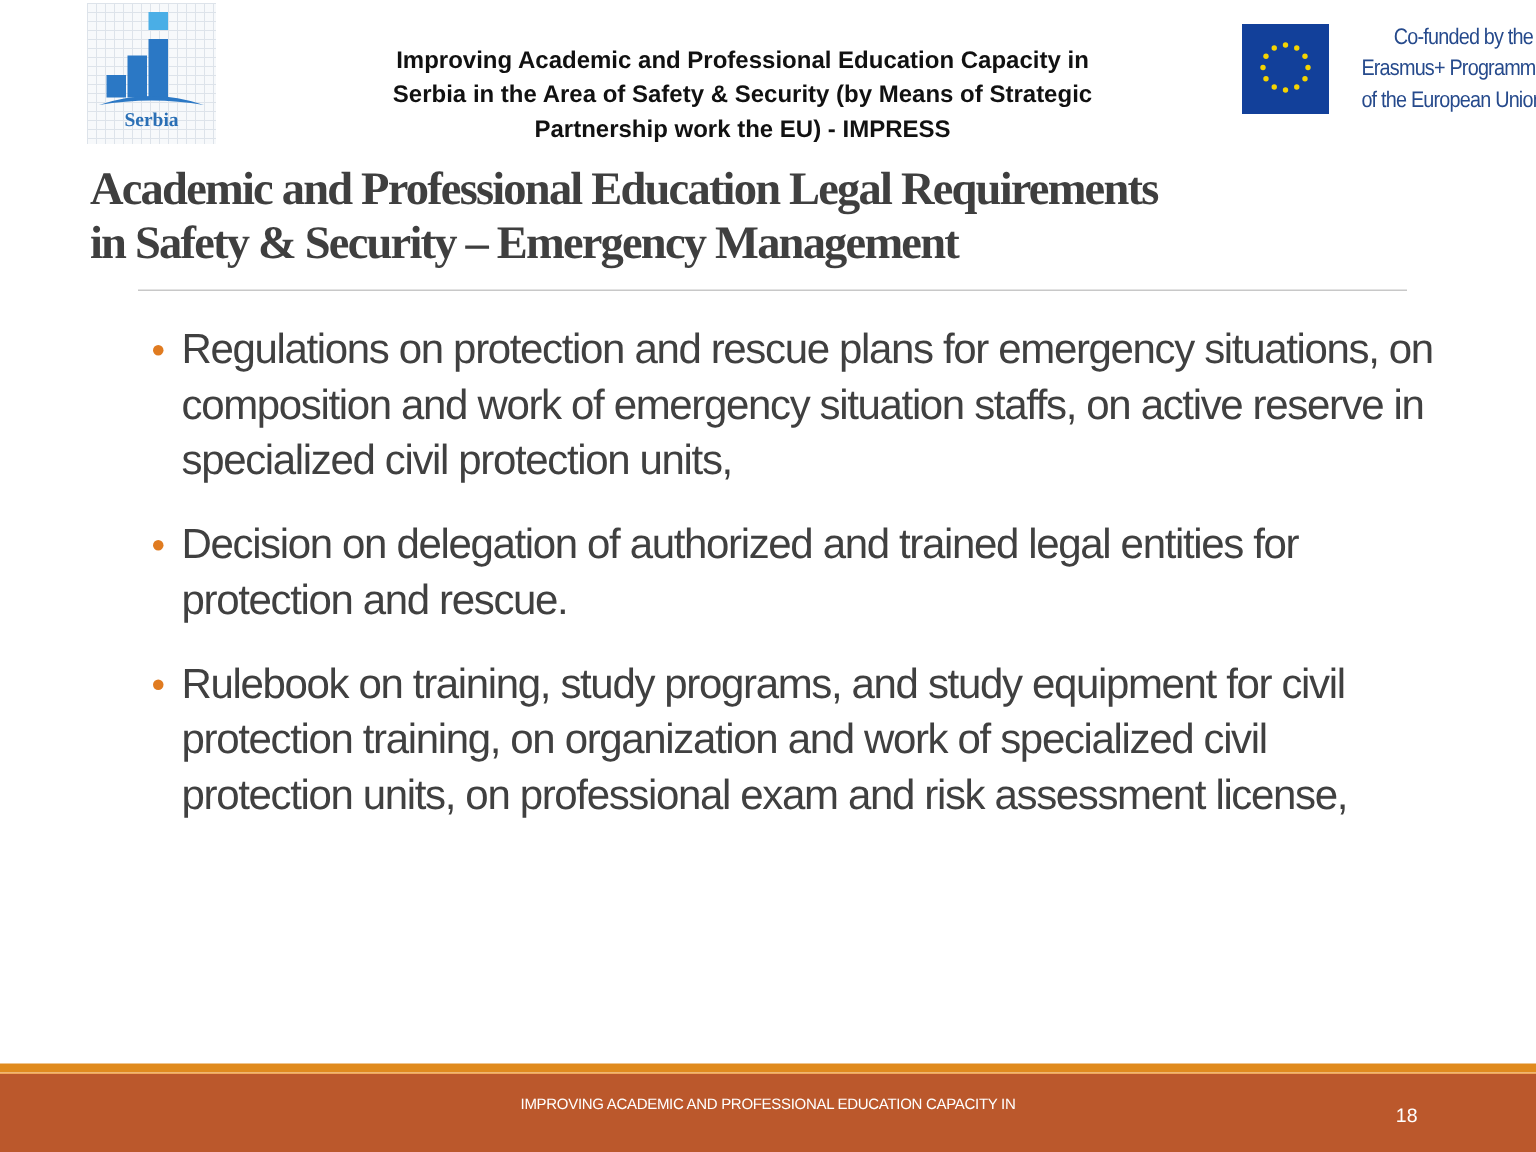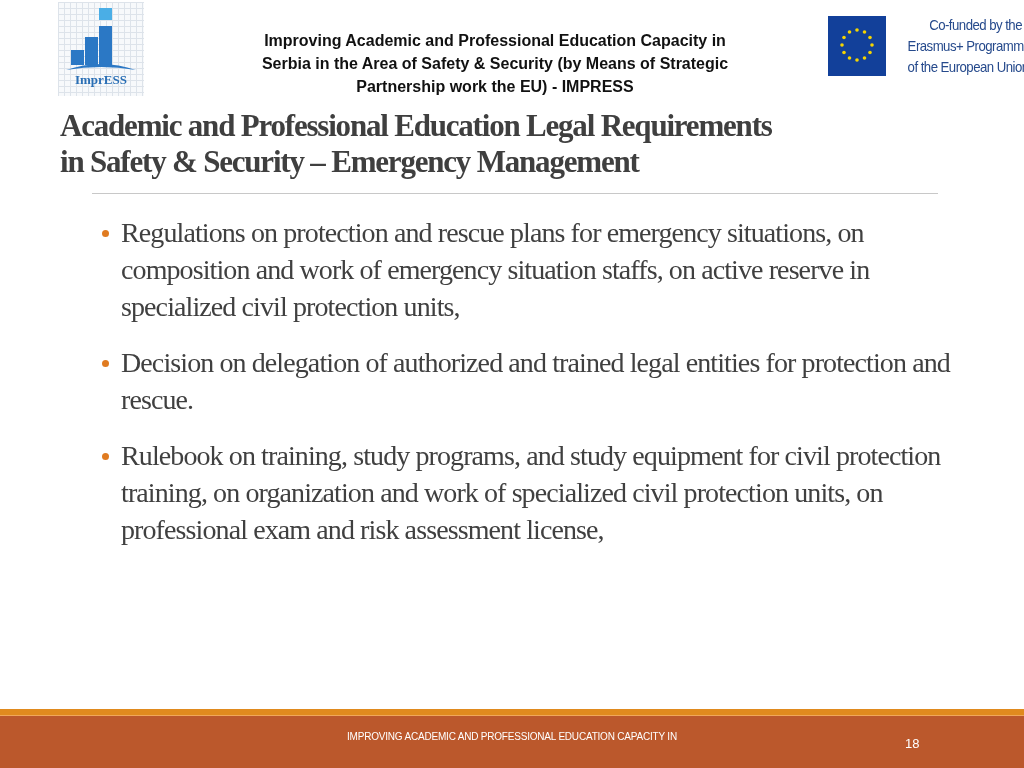--- a/index.html
+++ b/index.html
@@ -45,21 +45,21 @@
     }
     .title-rule {
       position: absolute; left: 92px; top: 193px; width: 846px; height: 1px; background: #c8c8c8;
     }
     .bullets {
       position: absolute; left: 100px; top: 214px; width: 860px;
       list-style: none; margin: 0; padding: 0;
     }
     .bullet {
       position: relative; padding-left: 21px; margin-bottom: 19px;
-      font-family: Liberation Serif, serif; font-size: 28px; line-height: 37px;
+      font-family: Liberation Sans, sans-serif; font-size: 28px; line-height: 37px;
       color: #404040; letter-spacing: -0.9px;
     }
     .bullet .dot {
       position: absolute; left: 2px; top: 16px; width: 7px; height: 7px;
       border-radius: 50%; background: #e07b20;
     }
     .bullet .btext { display: block; }
     .footer-band-top {
       position: absolute; left: 0; top: 709px; width: 1024px; height: 6px; background: #e08a1e;
     }
@@ -68,36 +68,36 @@
     }
     .footer {
       position: absolute; left: 0; top: 716px; width: 1024px; height: 52px; background: #bb582c;
     }
     .footer-text {
       position: absolute; left: 300px; top: 13px; width: 424px; text-align: center;
       font-family: "Liberation Sans", sans-serif; font-size: 10px; line-height: 16px;
       color: #ffffff; letter-spacing: -0.2px;
     }
     .page-num {
-      position: absolute; left: 905px; top: 20px; width: 40px; text-align: left;
+      position: absolute; left: 905px; top: 20px; width: 40px; text-align: right;
       font-family: "Liberation Sans", sans-serif; font-size: 13px; color: #ffffff;
     }
   </style>
 </head>
 <body>
 
 <div class="logo-left">
   <svg width="86" height="94" viewBox="0 0 86 94">
     <rect x="13" y="48" width="13" height="15" fill="#2b78c5"></rect>
     <rect x="27" y="35" width="13" height="28" fill="#2b78c5"></rect>
     <rect x="41" y="24" width="13" height="39" fill="#2b78c5"></rect>
     <rect x="41" y="6" width="13" height="12" fill="#4aaee6"></rect>
     <path d="M8 68 Q43 56 78 68 Q43 62 8 68 Z" fill="#2b78c5"></path>
   </svg>
-  <div class="logo-text">ImprESS</div>
+  <div class="logo-text">Serbia</div>
 </div>
 
 <div class="header-title">
   <div>Improving Academic and Professional Education Capacity in</div>
   <div>Serbia in the Area of Safety &amp; Security (by Means of Strategic</div>
   <div>Partnership work the EU) - IMPRESS</div>
 </div>
 
 <div class="eu-logo">
   <div class="eu-flag">

